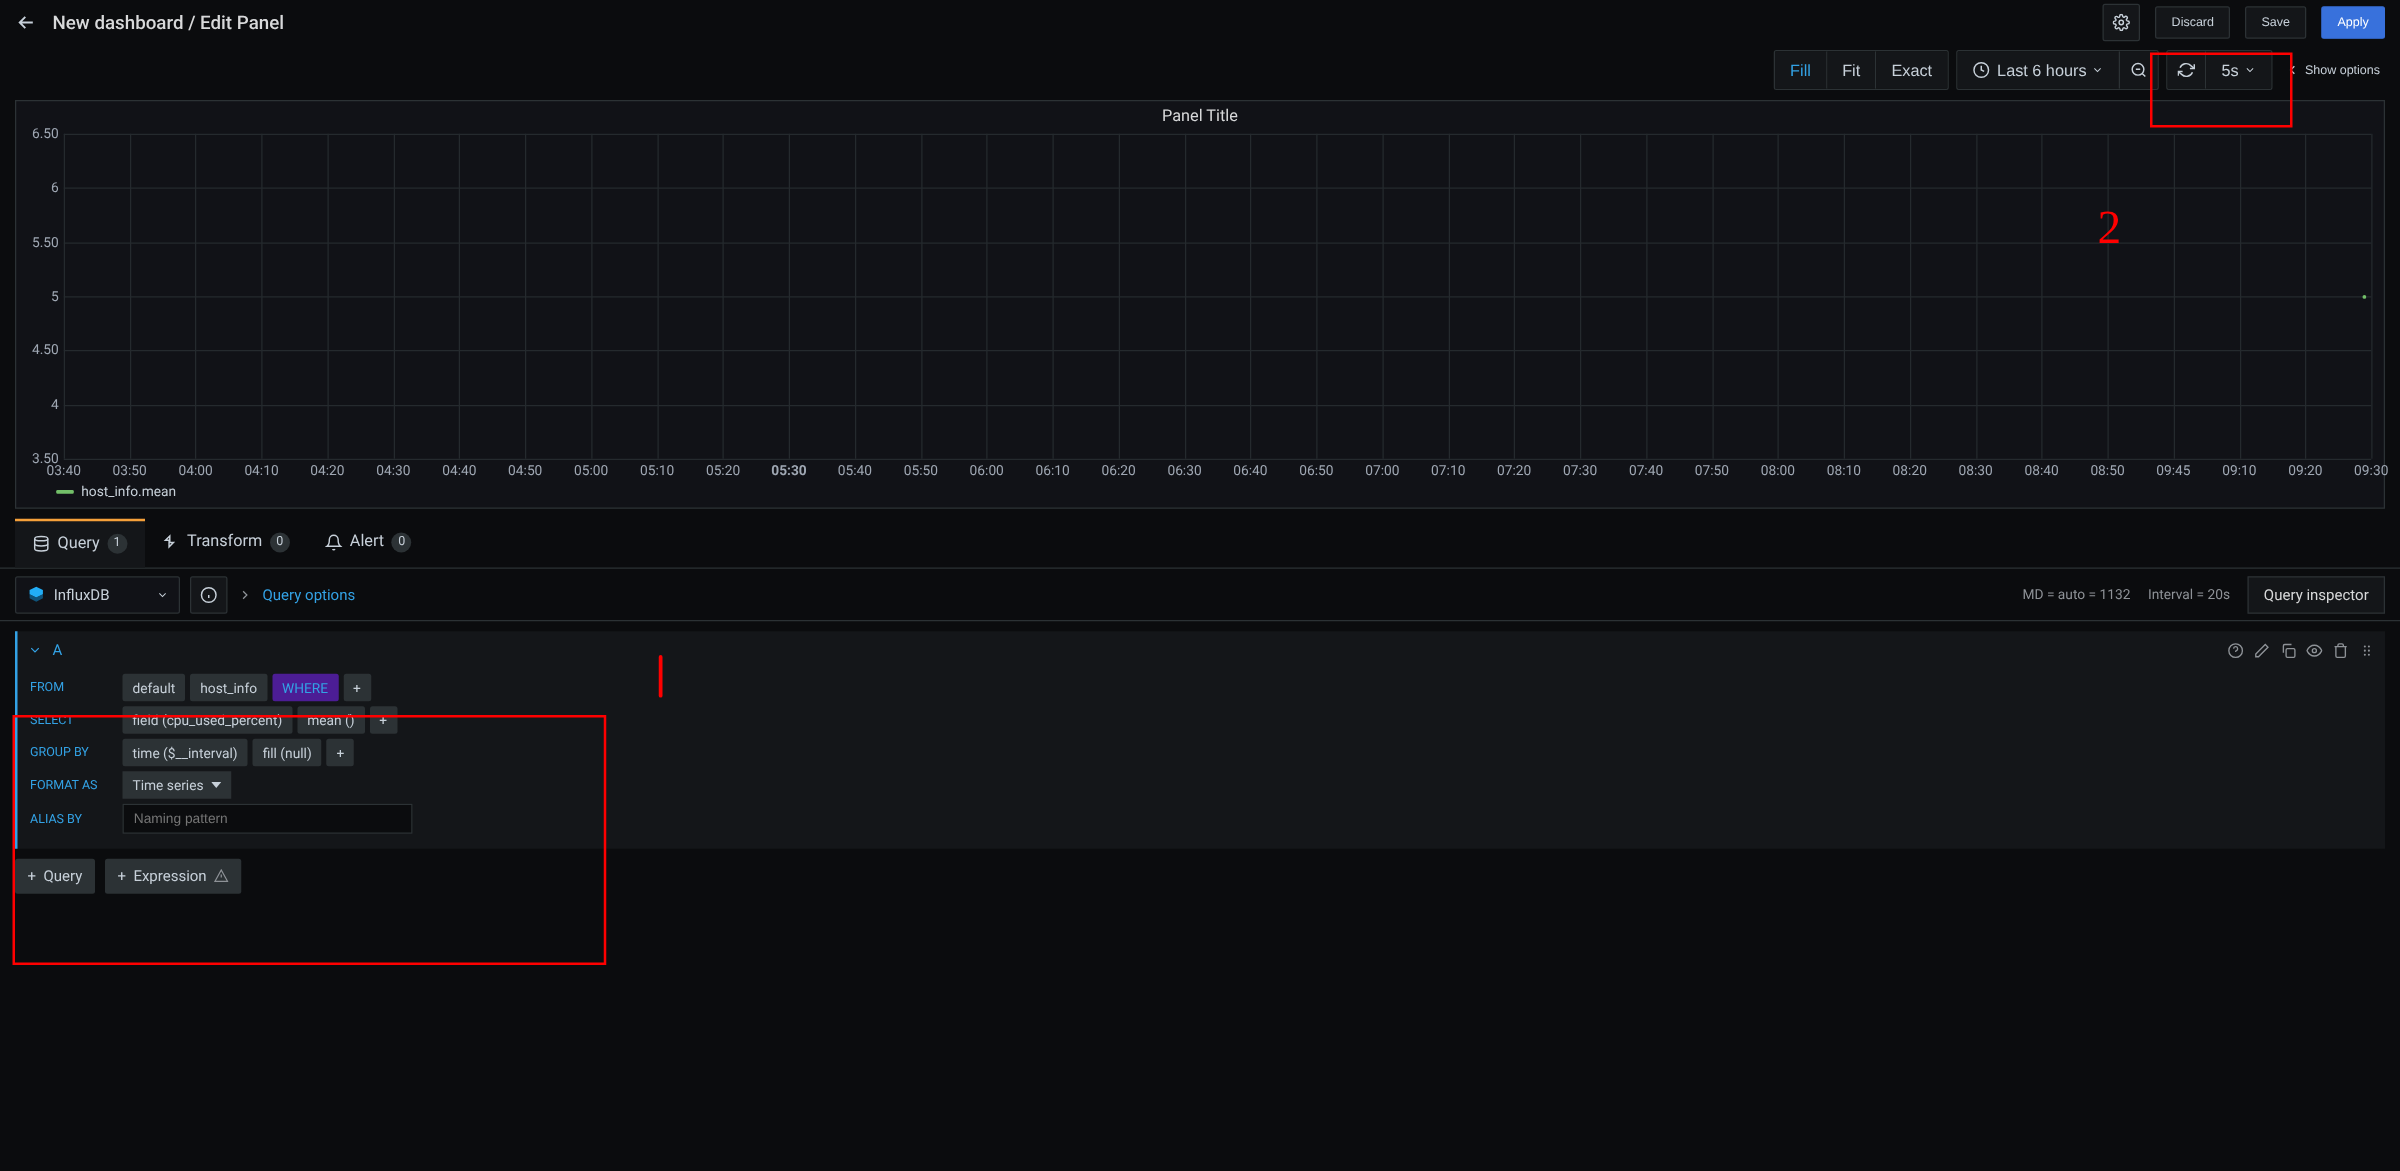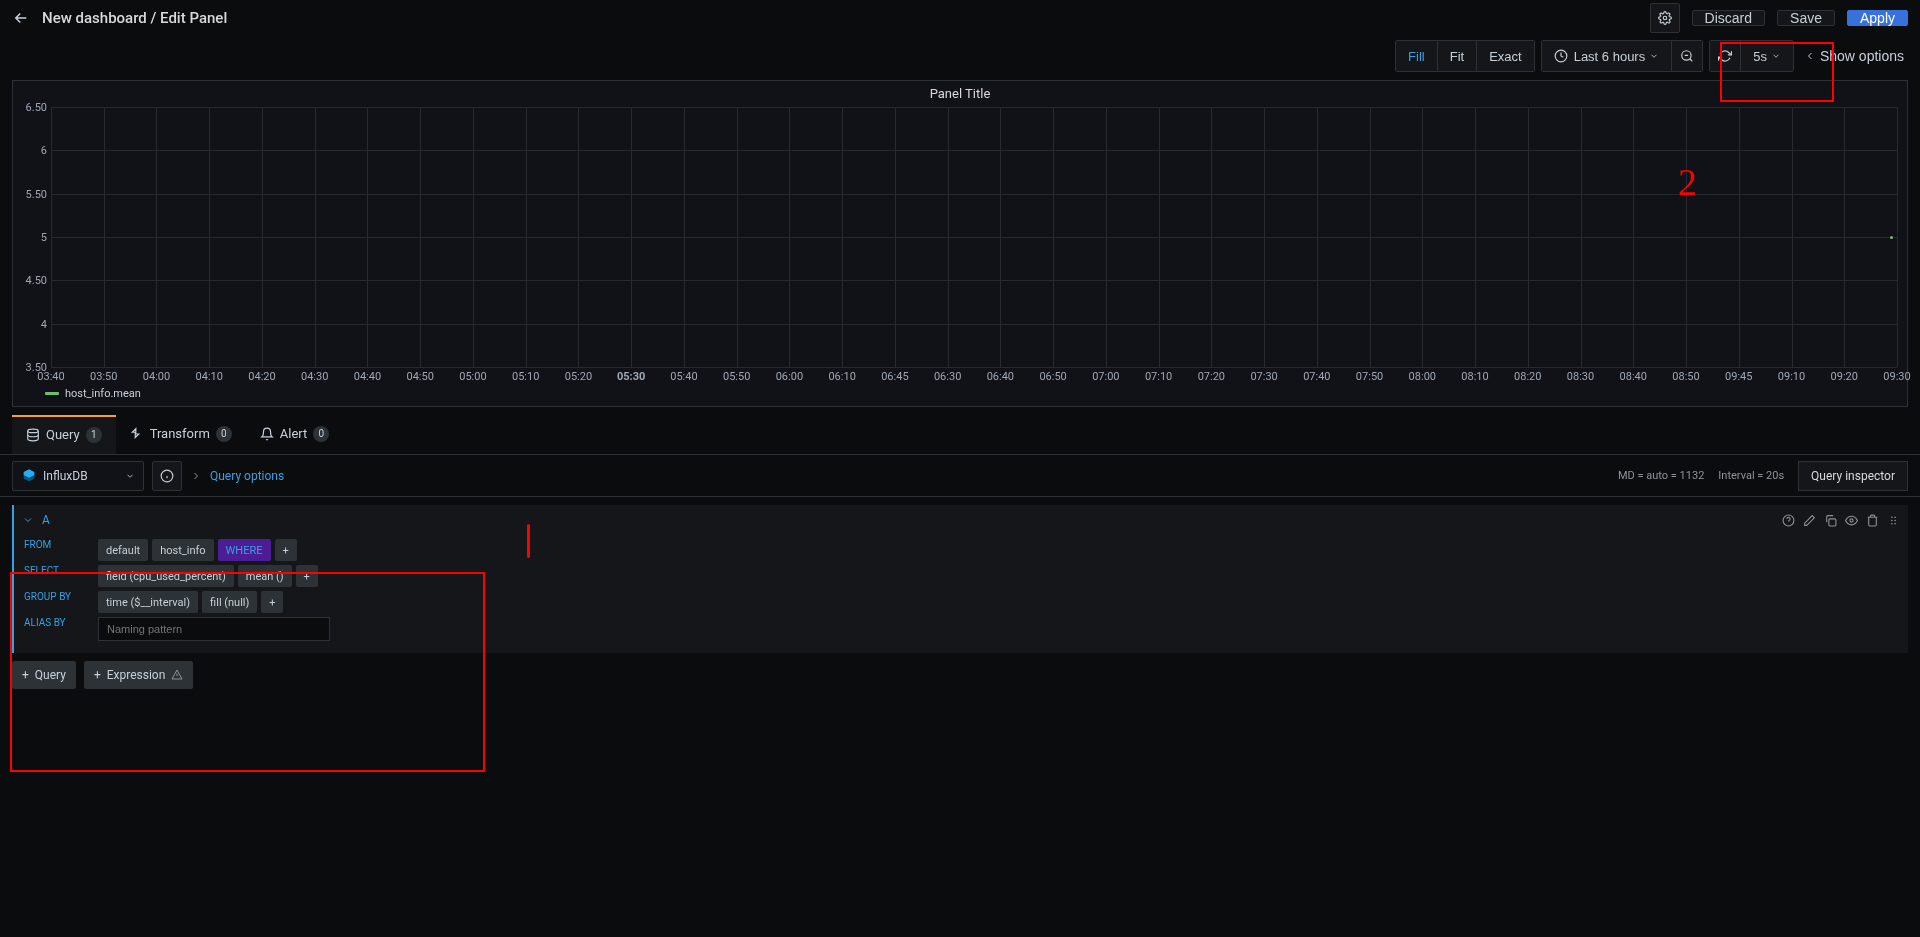--- a/index.html
+++ b/index.html
@@ -1,21 +1,21 @@
 <!DOCTYPE html>
 <html><head>
 <meta charset="utf-8">
 <style>
 html,body{margin:0;padding:0;background:#0b0c0e;color:#c7d0d9;font-family:-apple-system,BlinkMacSystemFont,"Segoe UI",Roboto,sans-serif;font-size:12px;overflow:hidden;width:1920px;height:937px}
 *{box-sizing:border-box}
 .topbar{display:flex;align-items:center;height:36px;padding:0 12px;gap:12px}
 .topbar .title{font-size:15px;color:#d8d9da;font-weight:500}
 .topbar .spacer{flex:1}
 .icon-btn{display:inline-flex;align-items:center;justify-content:center;width:30px;height:30px;border:1px solid #2c3235;background:#141619;color:#c7d0d9;border-radius:2px;cursor:pointer}
-.btn{display:inline-flex;align-items:center;justify-content:center;height:16px;padding:0 12px;border:1px solid #2c3235;background:#141619;color:#c7d0d9;border-radius:2px;cursor:pointer;font-size:14px}
+.btn{display:inline-flex;align-items:center;justify-content:center;height:26px;padding:0 12px;border:1px solid #2c3235;background:#141619;color:#c7d0d9;border-radius:2px;cursor:pointer;font-size:10px}
 .btn.primary{background:#3871dc;border-color:#3871dc;color:#fff}
 .toolbar{display:flex;align-items:center;justify-content:flex-end;height:40px;padding:0 12px;gap:6px;position:relative}
 .seg{display:flex;border:1px solid #2c3235;border-radius:2px;overflow:hidden}
 .seg .seg-btn{height:30px;padding:0 12px;background:#141619;color:#c7d0d9;border:none;border-right:1px solid #2c3235;cursor:pointer;font-size:13px;display:flex;align-items:center}
 .seg .seg-btn:last-child{border-right:none}
 .seg .seg-btn.active{color:#33a2e5}
 .panel-wrap{margin:4px 12px 0;border:1px solid #2c3235;background:#111217}
 .panel-title{text-align:center;font-size:13px;color:#d8d9da;height:26px;line-height:26px}
 .chart{position:relative;height:274px;margin:0 10px 4px 38px}
 .grid-line-h{position:absolute;left:0;right:0;border-top:1px solid #252a2e;height:0}
@@ -32,21 +32,21 @@
 .ds-picker{display:flex;align-items:center;gap:6px;border:1px solid #2c3235;height:30px;padding:0 8px;border-radius:2px;background:#111217;min-width:132px}
 .ds-picker .logo{width:16px;height:16px;display:flex;align-items:center;justify-content:center}
 .link{color:#33a2e5;font-size:12px}
 .md{margin-left:auto;font-size:11px;color:#8e9297;display:flex;gap:14px;align-items:center}
 .qinspector{border:1px solid #2c3235;height:30px;padding:0 12px;background:#141619;display:flex;align-items:center;color:#d8d9da;font-size:12px}
 .query-block{margin:8px 12px;border-left:2px solid #33a2e5;background:#141619}
 .query-head{display:flex;align-items:center;height:30px;padding:0 8px;gap:8px}
 .query-head .qname{color:#33a2e5;font-size:12px}
 .query-head .tools{margin-left:auto;display:flex;gap:8px;color:#8e9297}
 .query-body{padding:4px 8px 8px}
-.qrow{display:flex;gap:4px;margin-bottom:4px}
+.qrow{display:flex;align-items:center;gap:4px;margin-bottom:4px}
 .qlabel{width:72px;font-size:10px;color:#33a2e5;padding-left:2px}
 .chip{background:#2c3235;color:#c7d0d9;font-size:11px;padding:4px 8px;border-radius:2px;display:flex;align-items:center;height:22px}
 .chip.link{color:#33a2e5;background:#4c1d95}
 .chip.plus{width:22px;justify-content:center;padding:0}
 .alias-input{background:#0b0c0e;border:1px solid #2c3235;height:24px;width:232px;color:#c7d0d9;padding:0 8px;font-size:11px}
 .select-chip{background:#2c3235;color:#c7d0d9;font-size:11px;padding:0 8px;height:22px;display:flex;align-items:center;gap:6px}
 .bottom-btns{display:flex;gap:8px;padding:0 12px;margin-top:4px}
 .add-btn{display:flex;align-items:center;gap:6px;height:28px;padding:0 10px;background:#2c3235;color:#c7d0d9;font-size:12px;border-radius:2px;cursor:pointer}
 svg{display:block}
 .chev{margin-left:4px}
@@ -166,21 +166,21 @@
       <div class="xlabel" style="left: 31.4286%; font-weight: bold;">05:30</div>
       <div class="grid-line-v" style="left: 34.2857%;"></div>
       <div class="xlabel" style="left: 34.2857%;">05:40</div>
       <div class="grid-line-v" style="left: 37.1429%;"></div>
       <div class="xlabel" style="left: 37.1429%;">05:50</div>
       <div class="grid-line-v" style="left: 40%;"></div>
       <div class="xlabel" style="left: 40%;">06:00</div>
       <div class="grid-line-v" style="left: 42.8571%;"></div>
       <div class="xlabel" style="left: 42.8571%;">06:10</div>
       <div class="grid-line-v" style="left: 45.7143%;"></div>
-      <div class="xlabel" style="left: 45.7143%;">06:45</div>
+      <div class="xlabel" style="left: 45.7143%;">06:20</div>
       <div class="grid-line-v" style="left: 48.5714%;"></div>
       <div class="xlabel" style="left: 48.5714%;">06:30</div>
       <div class="grid-line-v" style="left: 51.4286%;"></div>
       <div class="xlabel" style="left: 51.4286%;">06:40</div>
       <div class="grid-line-v" style="left: 54.2857%;"></div>
       <div class="xlabel" style="left: 54.2857%;">06:50</div>
       <div class="grid-line-v" style="left: 57.1429%;"></div>
       <div class="xlabel" style="left: 57.1429%;">07:00</div>
       <div class="grid-line-v" style="left: 60%;"></div>
       <div class="xlabel" style="left: 60%;">07:10</div>
@@ -337,20 +337,29 @@
       <span class="chip">mean ()</span>
       <span class="chip plus">+</span>
     </div>
     <div class="qrow">
       <span class="qlabel">GROUP BY</span>
       <span class="chip">time ($__interval)</span>
       <span class="chip">fill (null)</span>
       <span class="chip plus">+</span>
     </div>
     <div class="qrow">
+      <span class="qlabel">FORMAT AS</span>
+      <div class="select-chip">
+        <span>Time series</span>
+        <svg width="8" height="8" viewBox="0 0 10 10" fill="#c7d0d9">
+            <path d="M0 2l5 6 5-6z"></path>
+          </svg>
+      </div>
+    </div>
+    <div class="qrow">
       <span class="qlabel">ALIAS BY</span>
       <input class="alias-input" placeholder="Naming pattern" style="">
     </div>
   </div>
 </div>
 
 <div class="bottom-btns">
   <div class="add-btn">
     <span>+</span>
     <span>Query</span>

